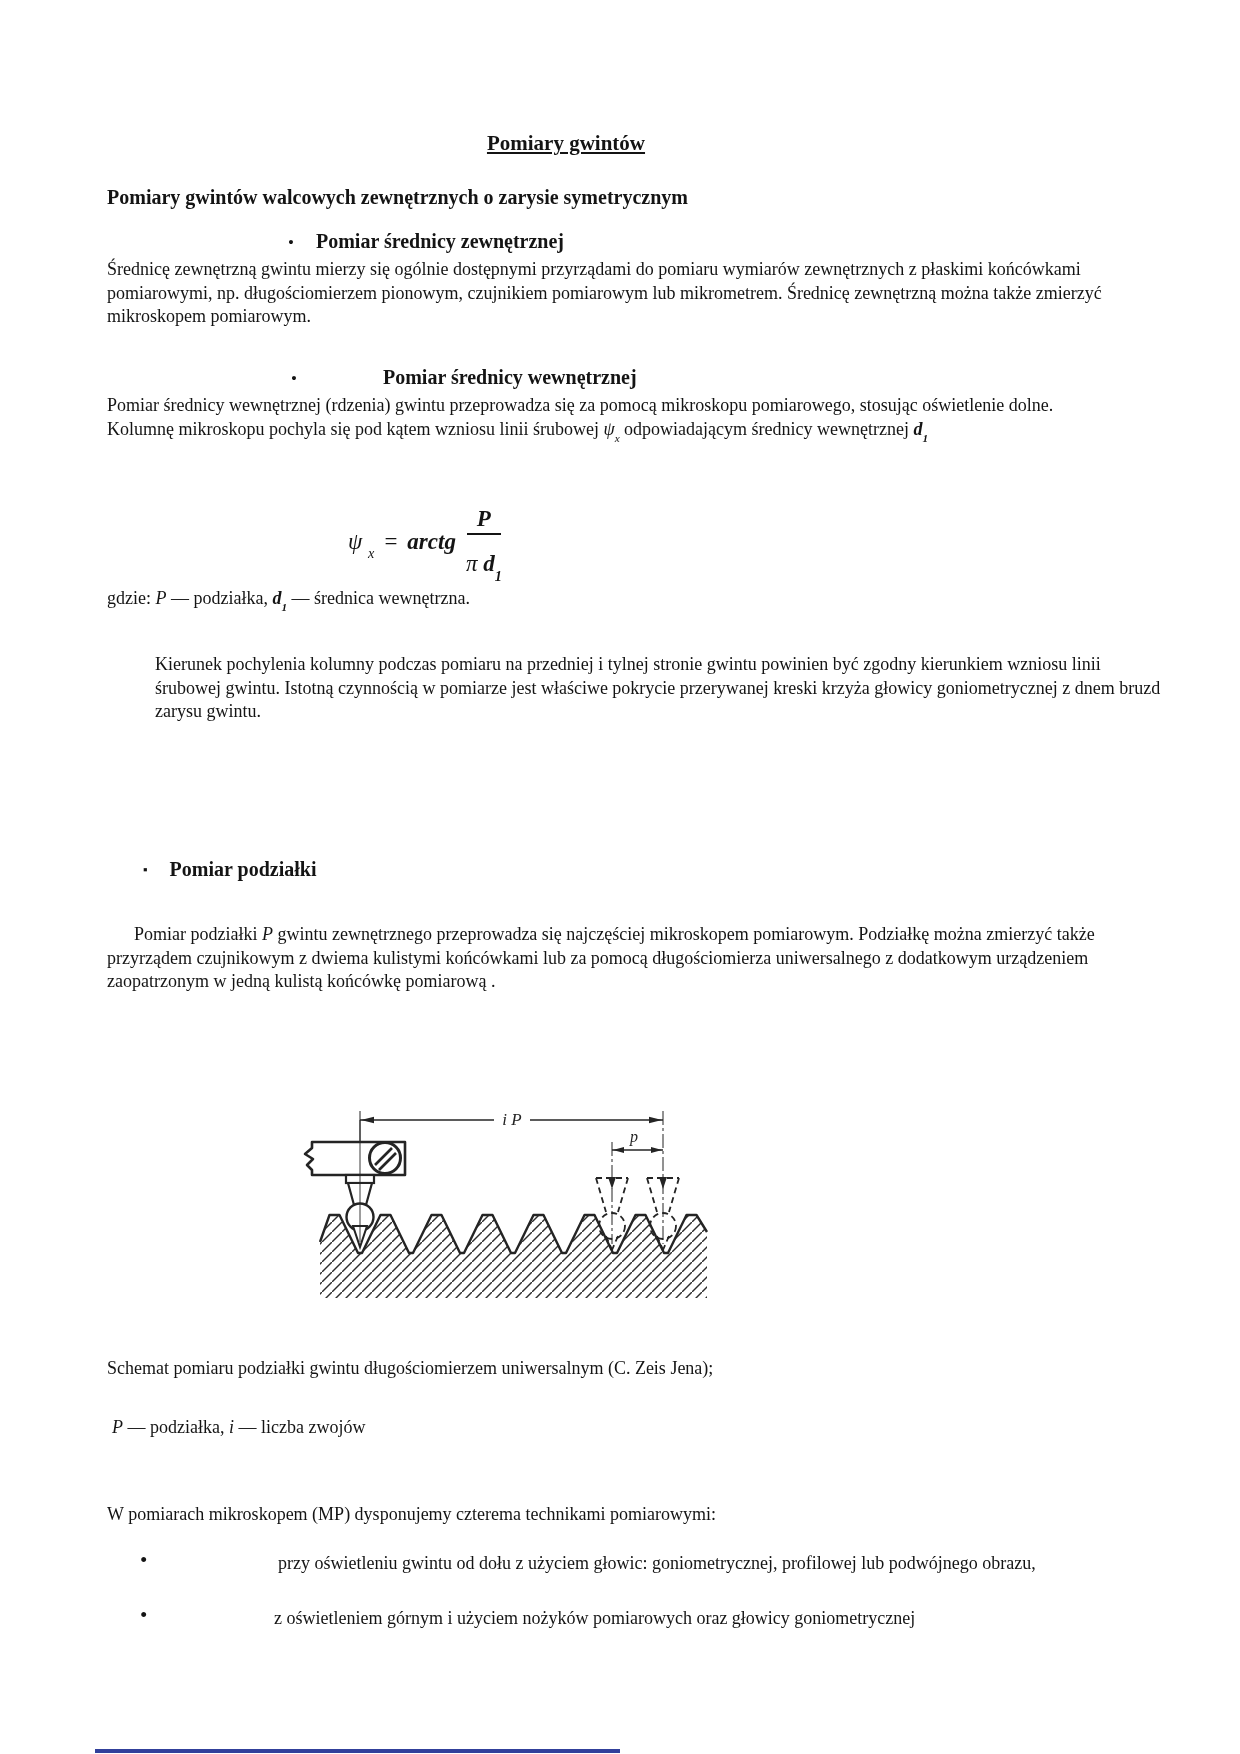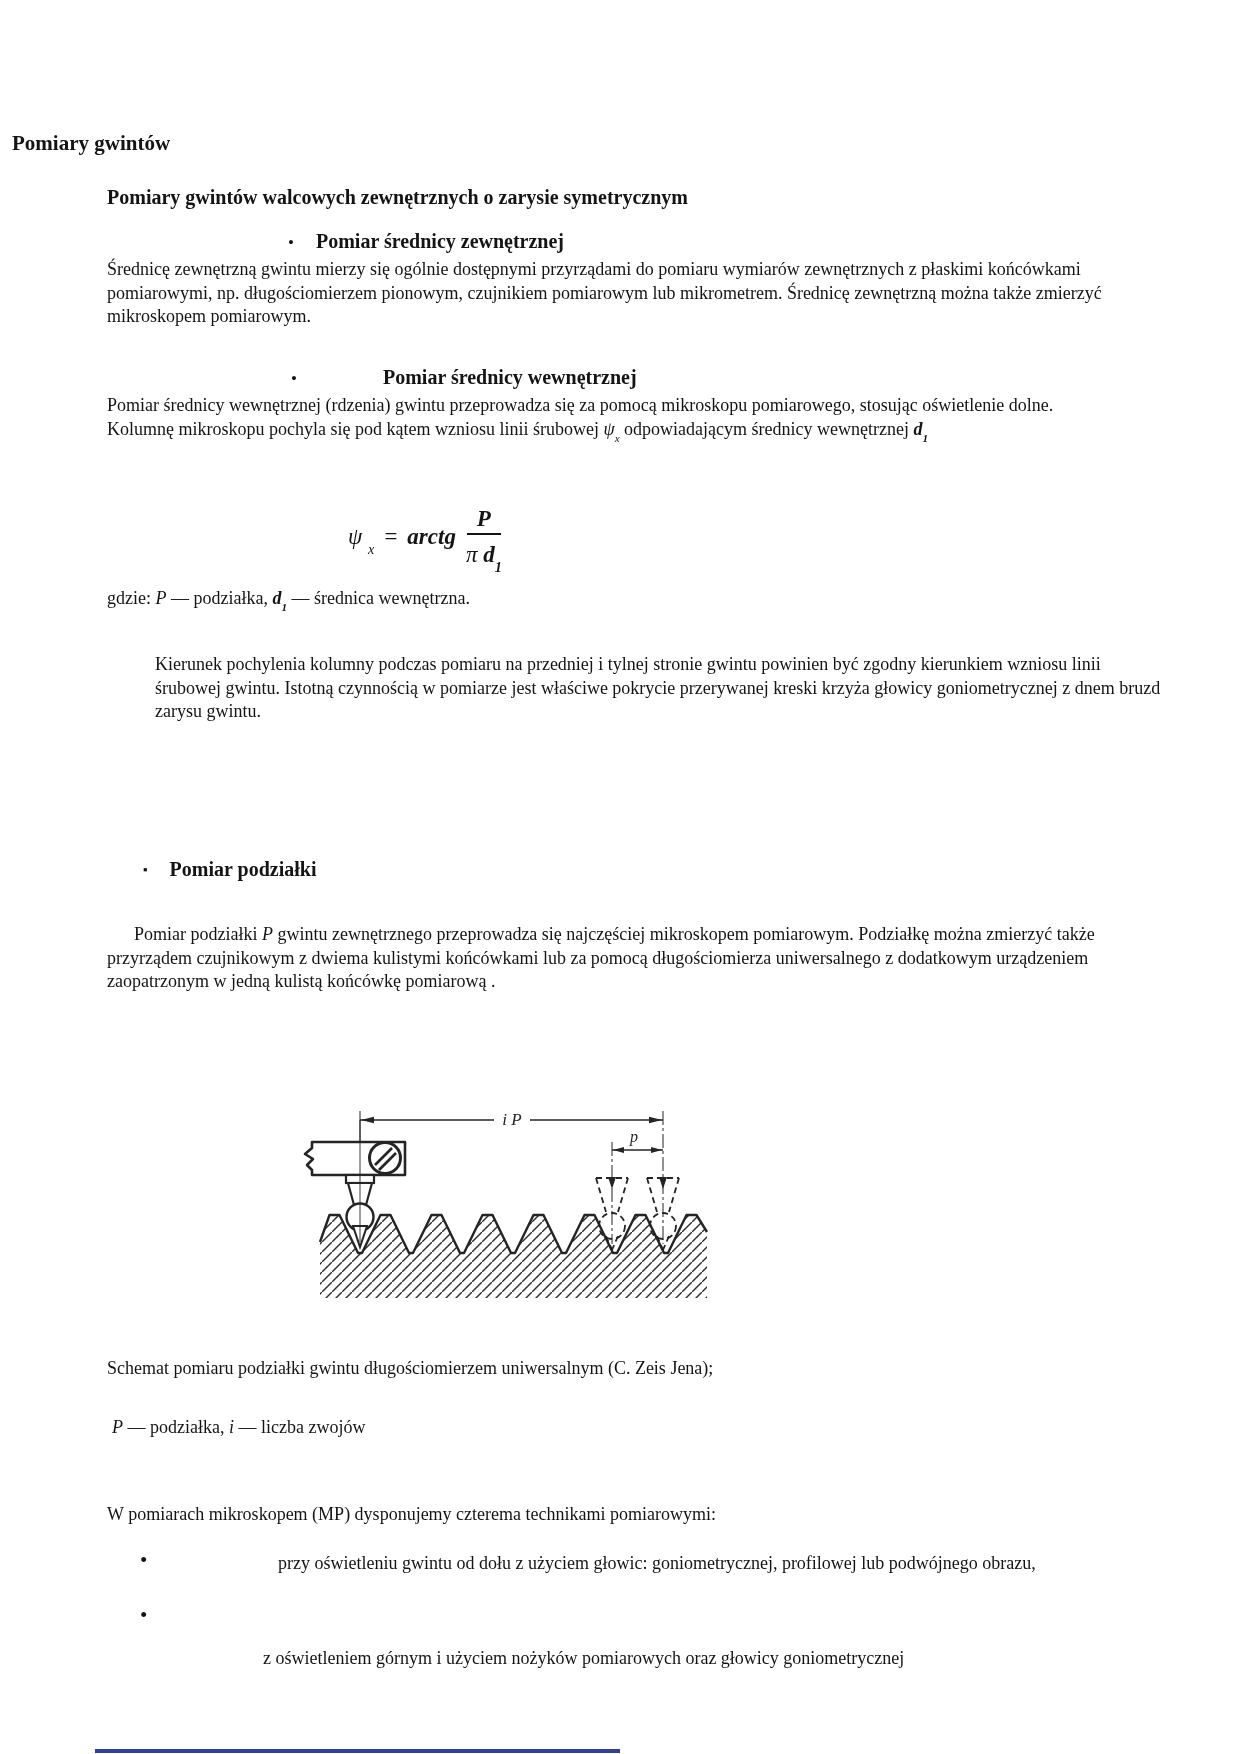--- a/index.html
+++ b/index.html
@@ -4,27 +4,27 @@
 <style>
   html,body { margin:0; padding:0; background:#ffffff; }
   .page {
     position:relative; width:1240px; height:1754px; background:#ffffff;
     font-family:"Liberation Serif", serif; color:#141414; overflow:hidden;
   }
   .abs { position:absolute; }
   .body-text { font-size:18px; line-height:23.6px; }
   .b { font-weight:bold; }
   .i { font-style:italic; }
-  .center-line { width:1124px; left:12px; text-align:left; }
+  .center-line { width:1124px; left:4px; text-align:center;text-decoration:underline; }
   sub.s { font-size:0.62em; position:relative; top:0.25em; line-height:0; }
   .bullet-dot { font-size:17px; }
   .formula { display:flex; align-items:center; font-size:23px; gap:10px; }
   .frac { display:inline-flex; flex-direction:column; align-items:center; line-height:1.15; }
   .frac .num { border-bottom:2px solid #141414; padding:0 10px 1px 10px; }
-  .frac .den { padding-top:7px; }
+  .frac .den { padding-top:16px; }
   .accent-bar { height:4px; }
   svg text { font-family:"Liberation Serif", serif; }
 </style>
 </head>
 <body>
 
 <div class="page">
 
   <div class="abs center-line b" style="top:131px; font-size:21px;">Pomiary gwintów</div>
 
@@ -148,17 +148,17 @@
   <div class="abs body-text" style="left:107px; top:1503px; width:1012px;">W pomiarach mikroskopem (MP) dysponujemy czterema technikami pomiarowymi:</div>
 
   <div class="abs" style="left:140px; top:1548px;">
     <span style="font-size:21px;">•</span>
   </div>
   <div class="abs body-text" style="left:145px; top:1550px; width:900px; text-indent:133px; line-height:27.5px;">przy oświetleniu gwintu od dołu z użyciem głowic: goniometrycznej, profilowej lub podwójnego obrazu,</div>
 
   <div class="abs" style="left:140px; top:1603px;">
     <span style="font-size:21px;">•</span>
   </div>
-  <div class="abs body-text" style="left:130px; top:1605px; width:900px; text-indent:133px; line-height:27.5px;margin-top:40px;">z oświetleniem górnym i użyciem nożyków pomiarowych oraz głowicy goniometrycznej</div>
+  <div class="abs body-text" style="left:141px; top:1605px; width:900px; text-indent:133px; line-height:27.5px;">z oświetleniem górnym i użyciem nożyków pomiarowych oraz głowicy goniometrycznej</div>
 
   <div class="abs accent-bar" style="left: 95px; top: 1749px; width: 525px; background: rgb(49, 64, 155);"></div>
 
 </div>
 
 </body></html>

